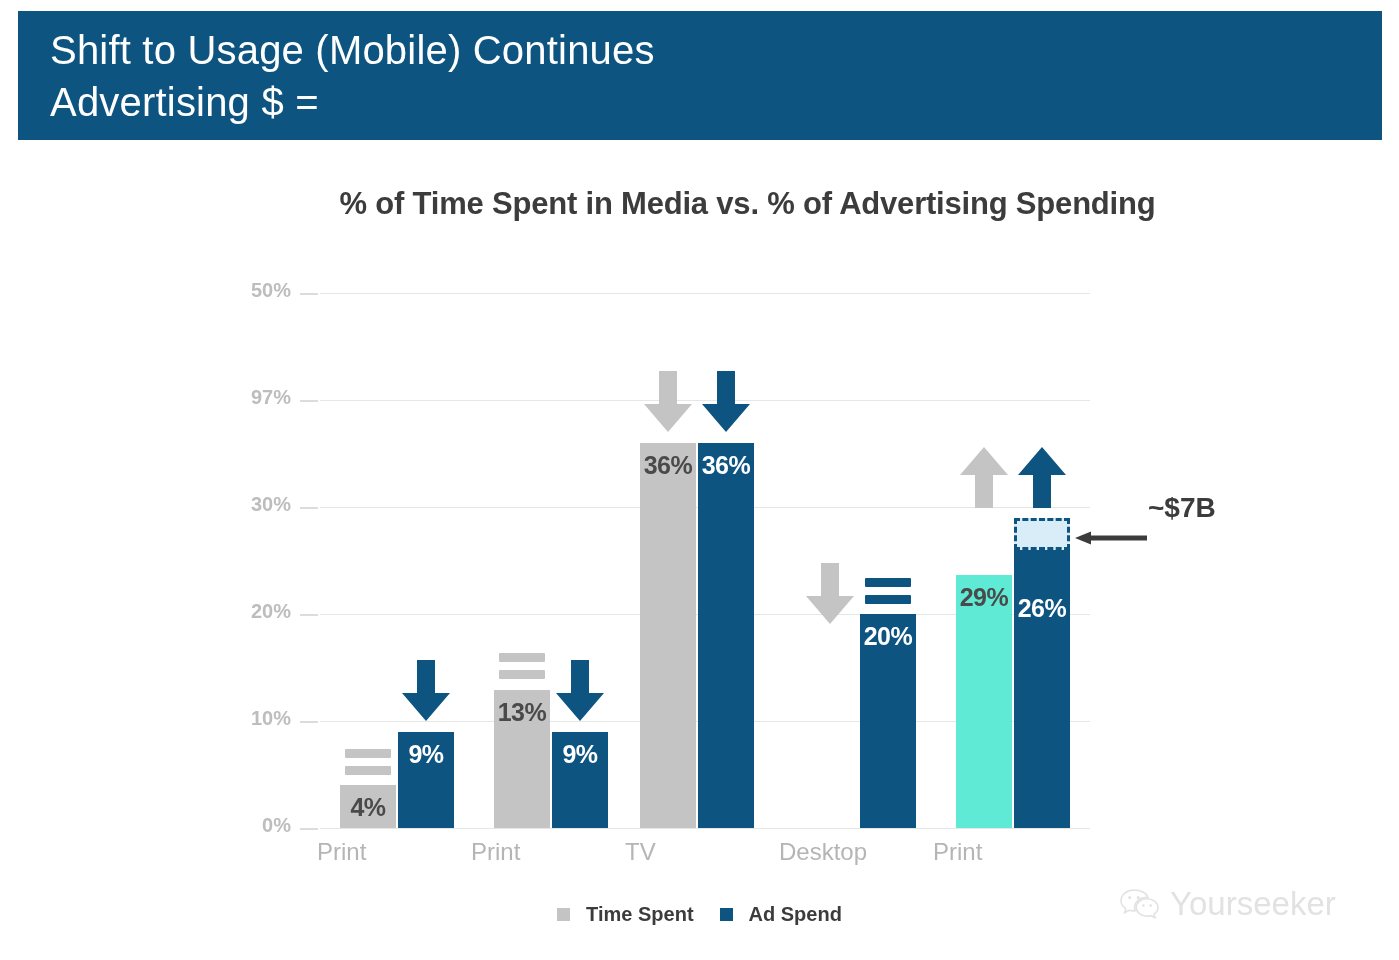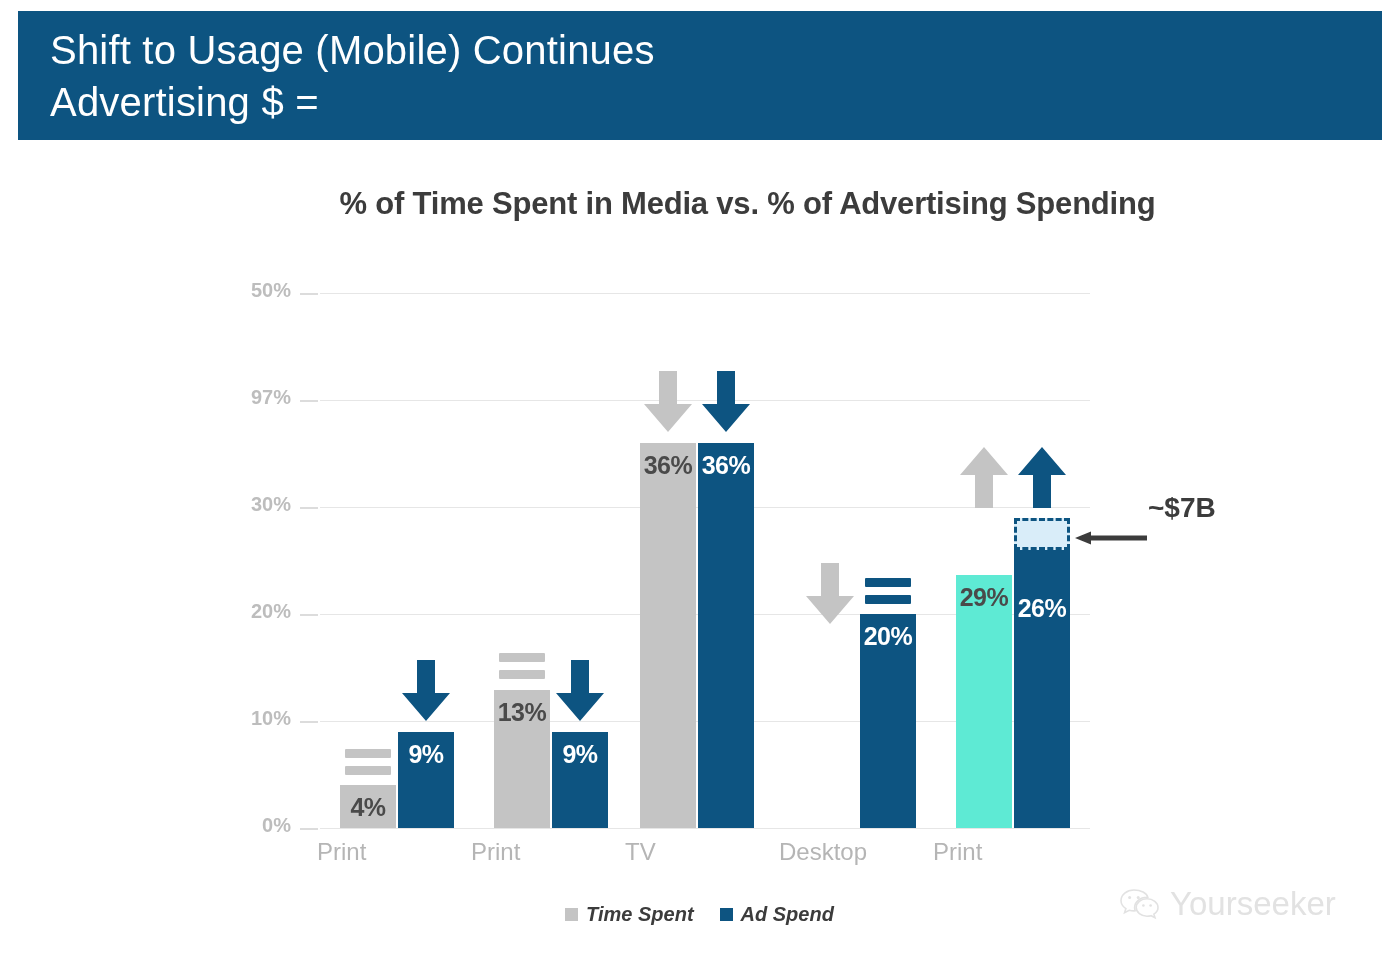--- a/index.html
+++ b/index.html
@@ -92,21 +92,21 @@
   .x-label{
     position:absolute;top:838px;width:160px;text-align:left;
     color:#b5b5b5;font-size:24px;font-weight:normal;
   }
 
   
   #legend{
     position:absolute;top:903px;left:0;width:1399px;
     display:flex;justify-content:center;align-items:center;gap:26px;
   }
-  .legend-item{display:flex;align-items:center;gap:8px;font-style:italic;}
+  .legend-item{display:flex;align-items:center;gap:16px;}
   .legend-swatch{width:13px;height:13px;display:inline-block;}
   .legend-label{color:#3c3c3c;font-size:20px;font-weight:bold;}
 
   
   #watermark{
     position:absolute;left:1120px;top:885px;
     display:flex;align-items:center;gap:10px;
     color:#e2e2e2;font-size:33px;font-weight:400;
   }
 </style>

